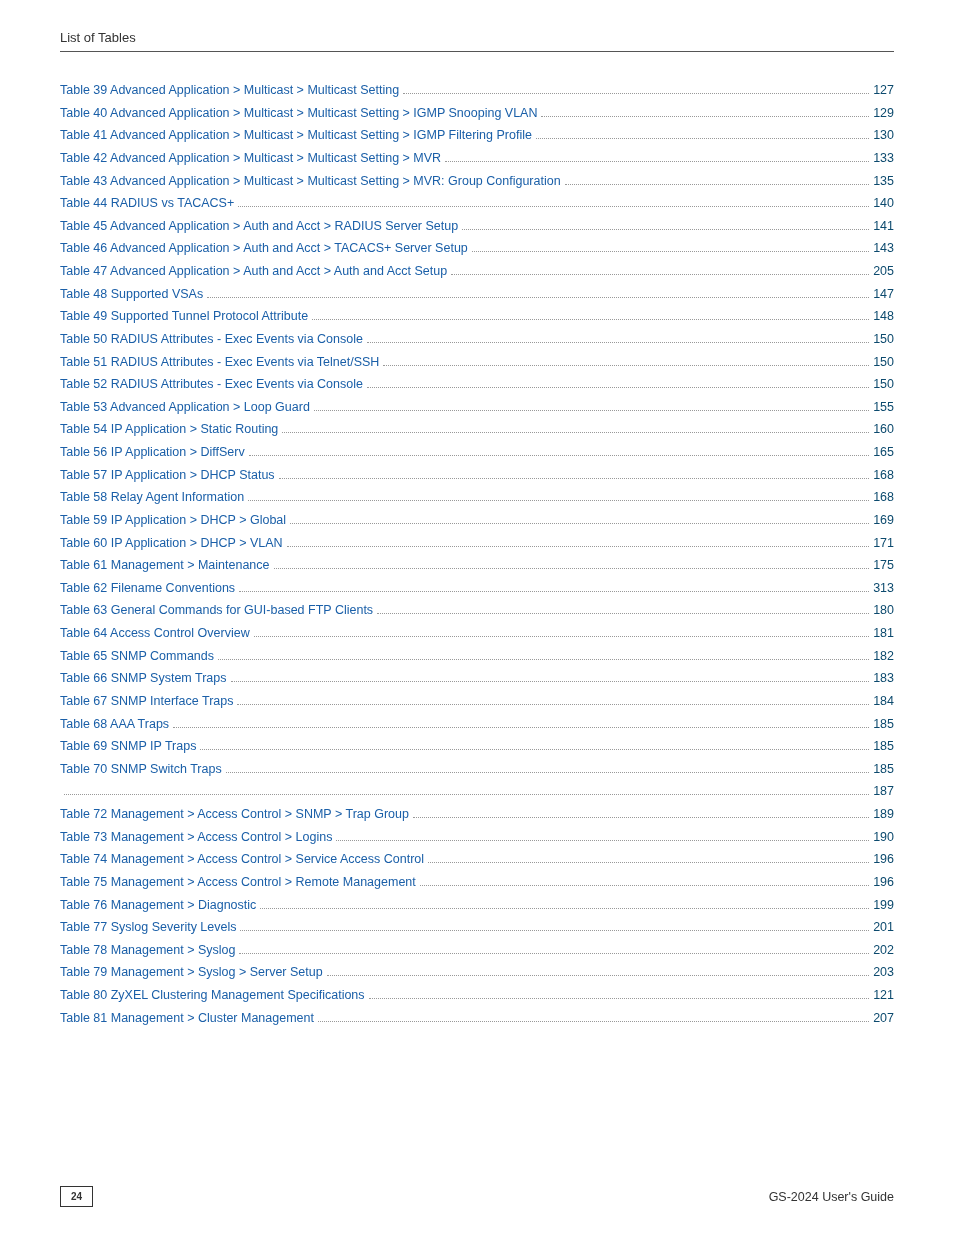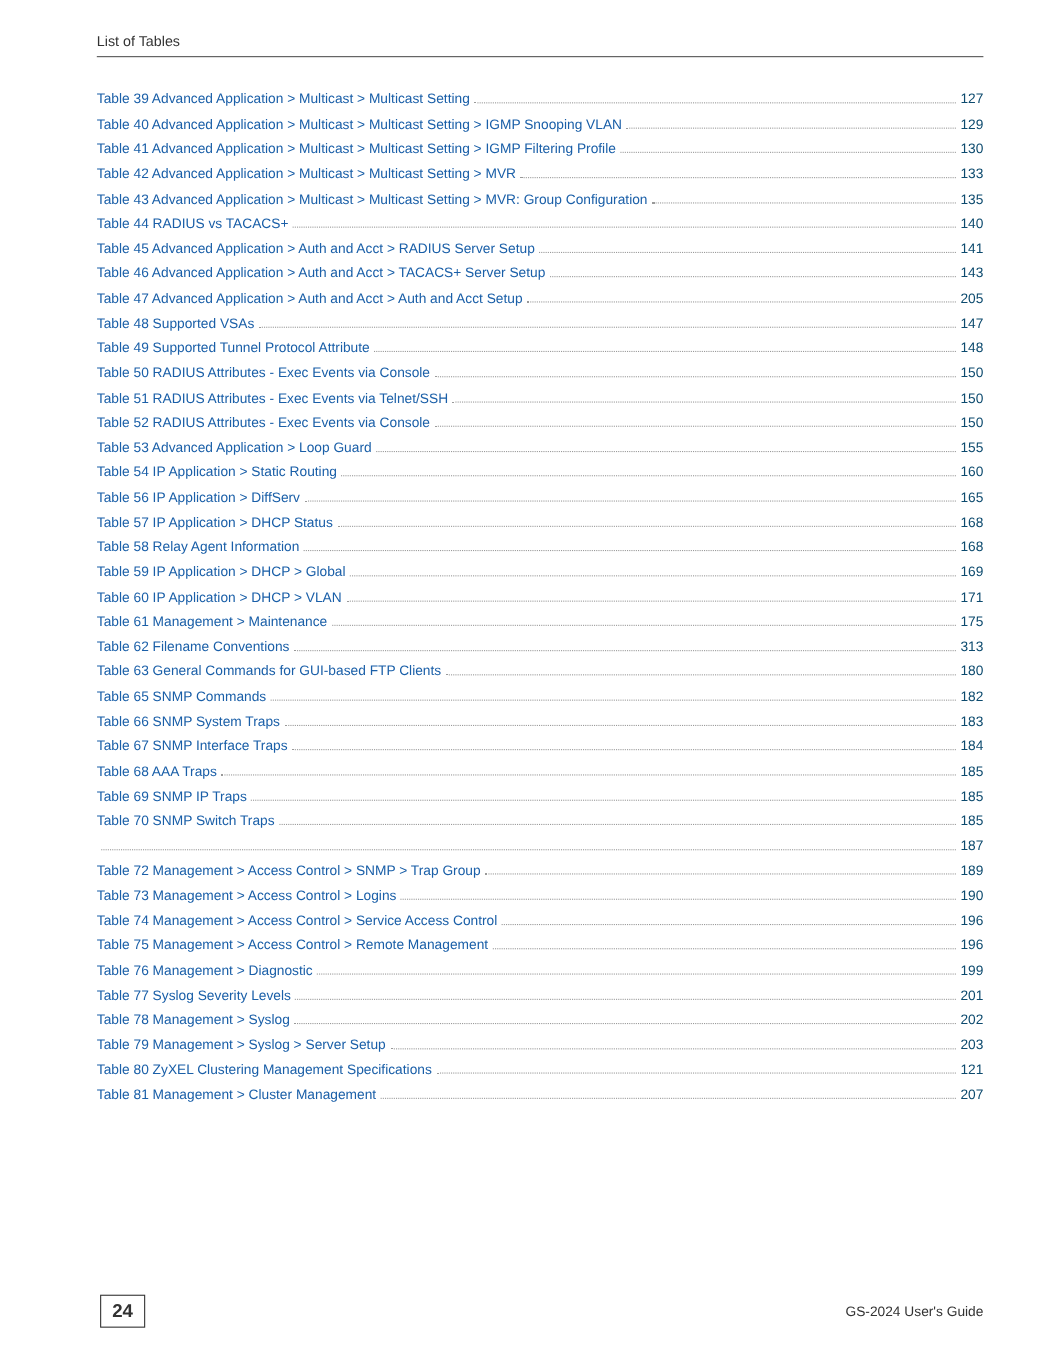--- a/index.html
+++ b/index.html
@@ -8,21 +8,21 @@
       font-size: 13px;
       background: #fff;
       color: #333;
       width: 954px;
       min-height: 1235px;
       position: relative;
     }
     .page-container {
       width: 954px;
       min-height: 1235px;
-      padding: 30px 60px 60px 88px;
+      padding: 30px 60px 60px 60px;
       position: relative;
     }
     .page-header {
       border-bottom: 1.5px solid #555;
       padding-bottom: 6px;
       margin-bottom: 28px;
     }
     .page-header-text {
       font-size: 13px;
       color: #333;
@@ -62,24 +62,23 @@
       bottom: 28px;
       left: 0;
       right: 0;
       display: flex;
       align-items: center;
       padding: 0 60px;
     }
     .page-number-box {
       border: 1.5px solid #333;
       padding: 4px 10px;
-      font-size: 17px;
+      font-size: 10px;
       font-weight: bold;
       color: #333;
-      margin-left: 31px;
     }
     .footer-right {
       position: absolute;
       right: 60px;
       font-size: 12.5px;
       color: #333;
     }
   </style>
 </head>
 <body>
@@ -204,20 +203,25 @@
         <a class="toc-item-link" href="#">Table 62 Filename Conventions</a>
         <span class="toc-dots"></span>
         <span class="toc-page">313</span>
       </li>
       <li class="toc-item">
         <a class="toc-item-link" href="#">Table 63 General Commands for GUI-based FTP Clients</a>
         <span class="toc-dots"></span>
         <span class="toc-page">180</span>
       </li>
       <li class="toc-item">
+        <a class="toc-item-link" href="#">Table 64 Access Control Overview</a>
+        <span class="toc-dots"></span>
+        <span class="toc-page">181</span>
+      </li>
+      <li class="toc-item">
         <a class="toc-item-link" href="#">Table 65 SNMP Commands</a>
         <span class="toc-dots"></span>
         <span class="toc-page">182</span>
       </li>
       <li class="toc-item">
         <a class="toc-item-link" href="#">Table 66 SNMP System Traps</a>
         <span class="toc-dots"></span>
         <span class="toc-page">183</span>
       </li>
       <li class="toc-item">

